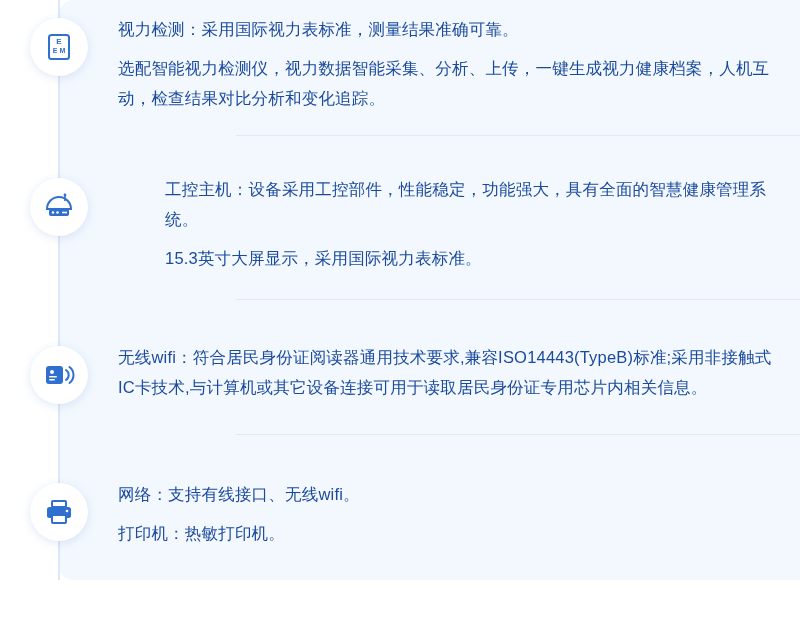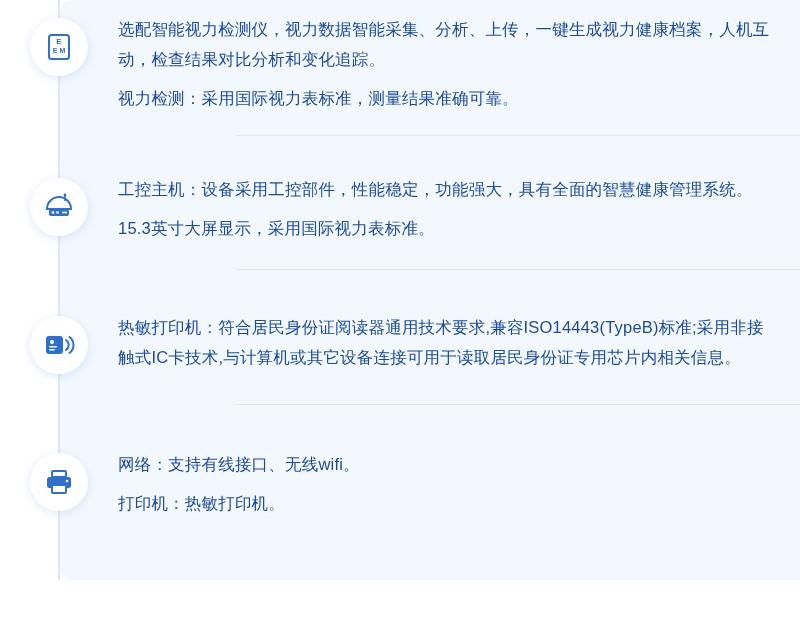--- a/index.html
+++ b/index.html
@@ -78,21 +78,21 @@
   }
   .divider {
     position: absolute;
     left: 118px;
     right: 26px;
     height: 1px;
     background: #dfe9f6;
   }
   
   #row-0 { padding-top: 14px; }
-  #row-1 { padding-top: 38px; }
+  #row-1 { padding-top: 38px; gap: 47px; }
   #row-2 { padding-top: 42px; }
   #row-3 { padding-top: 44px; }
   .row .icon-cell { padding-top: 4px; }
   svg { display: block; }
 </style>
 </head>
 <body>
 
 <div class="panel"></div>
 <div class="timeline"></div>
@@ -103,22 +103,22 @@
     <div class="icon-cell">
       <div class="icon-badge">
         <svg width="30" height="30" viewBox="0 0 30 30">
           <rect x="5" y="3" width="20" height="24" rx="2.5" fill="none" stroke="#2f6fd0" stroke-width="2"></rect>
           <text x="15" y="12" font-family="Liberation Sans, sans-serif" font-size="8" font-weight="bold" fill="#2f6fd0" text-anchor="middle">E</text>
           <text x="15" y="21" font-family="Liberation Sans, sans-serif" font-size="7" font-weight="bold" fill="#2f6fd0" text-anchor="middle">E M</text>
         </svg>
       </div>
     </div>
     <div class="text-cell">
+      <p>视力检测：采用国际视力表标准，测量结果准确可靠。</p>
       <p>选配智能视力检测仪，视力数据智能采集、分析、上传，一键生成视力健康档案，人机互动，检查结果对比分析和变化追踪。</p>
-      <p>视力检测：采用国际视力表标准，测量结果准确可靠。</p>
     </div>
   </div>
 
   <div class="divider" style="position:relative;margin:22px 26px 0 118px;"></div>
 
   <div class="row" id="row-1">
     <div class="icon-cell">
       <div class="icon-badge">
         <svg width="32" height="30" viewBox="0 0 32 30">
           <path d="M4 17a12 12 0 0 1 24 0z" fill="none" stroke="#2f6fd0" stroke-width="2"></path>
@@ -146,21 +146,21 @@
           <rect x="3" y="4" width="17" height="18" rx="3" fill="#2f6fd0"></rect>
           <circle cx="9" cy="10" r="2" fill="#ffffff"></circle>
           <rect x="6" y="14" width="8" height="1.6" rx="0.8" fill="#ffffff"></rect>
           <rect x="6" y="17" width="6" height="1.6" rx="0.8" fill="#ffffff"></rect>
           <path d="M23 8a6 6 0 0 1 0 10" fill="none" stroke="#2f6fd0" stroke-width="2" stroke-linecap="round"></path>
           <path d="M26.5 5a10 10 0 0 1 0 16" fill="none" stroke="#2f6fd0" stroke-width="2" stroke-linecap="round"></path>
         </svg>
       </div>
     </div>
     <div class="text-cell">
-      <p>热敏打印机：符合居民身份证阅读器通用技术要求,兼容ISO14443(TypeB)标准;采用非接触式IC卡技术,与计算机或其它设备连接可用于读取居民身份证专用芯片内相关信息。</p>
+      <p>无线wifi：符合居民身份证阅读器通用技术要求,兼容ISO14443(TypeB)标准;采用非接触式IC卡技术,与计算机或其它设备连接可用于读取居民身份证专用芯片内相关信息。</p>
     </div>
   </div>
 
   <div class="divider" style="position:relative;margin:30px 26px 0 118px;"></div>
 
   <div class="row" id="row-3">
     <div class="icon-cell">
       <div class="icon-badge">
         <svg width="30" height="28" viewBox="0 0 30 28">
           <rect x="8" y="3" width="14" height="6" rx="1" fill="none" stroke="#2f6fd0" stroke-width="2"></rect>

